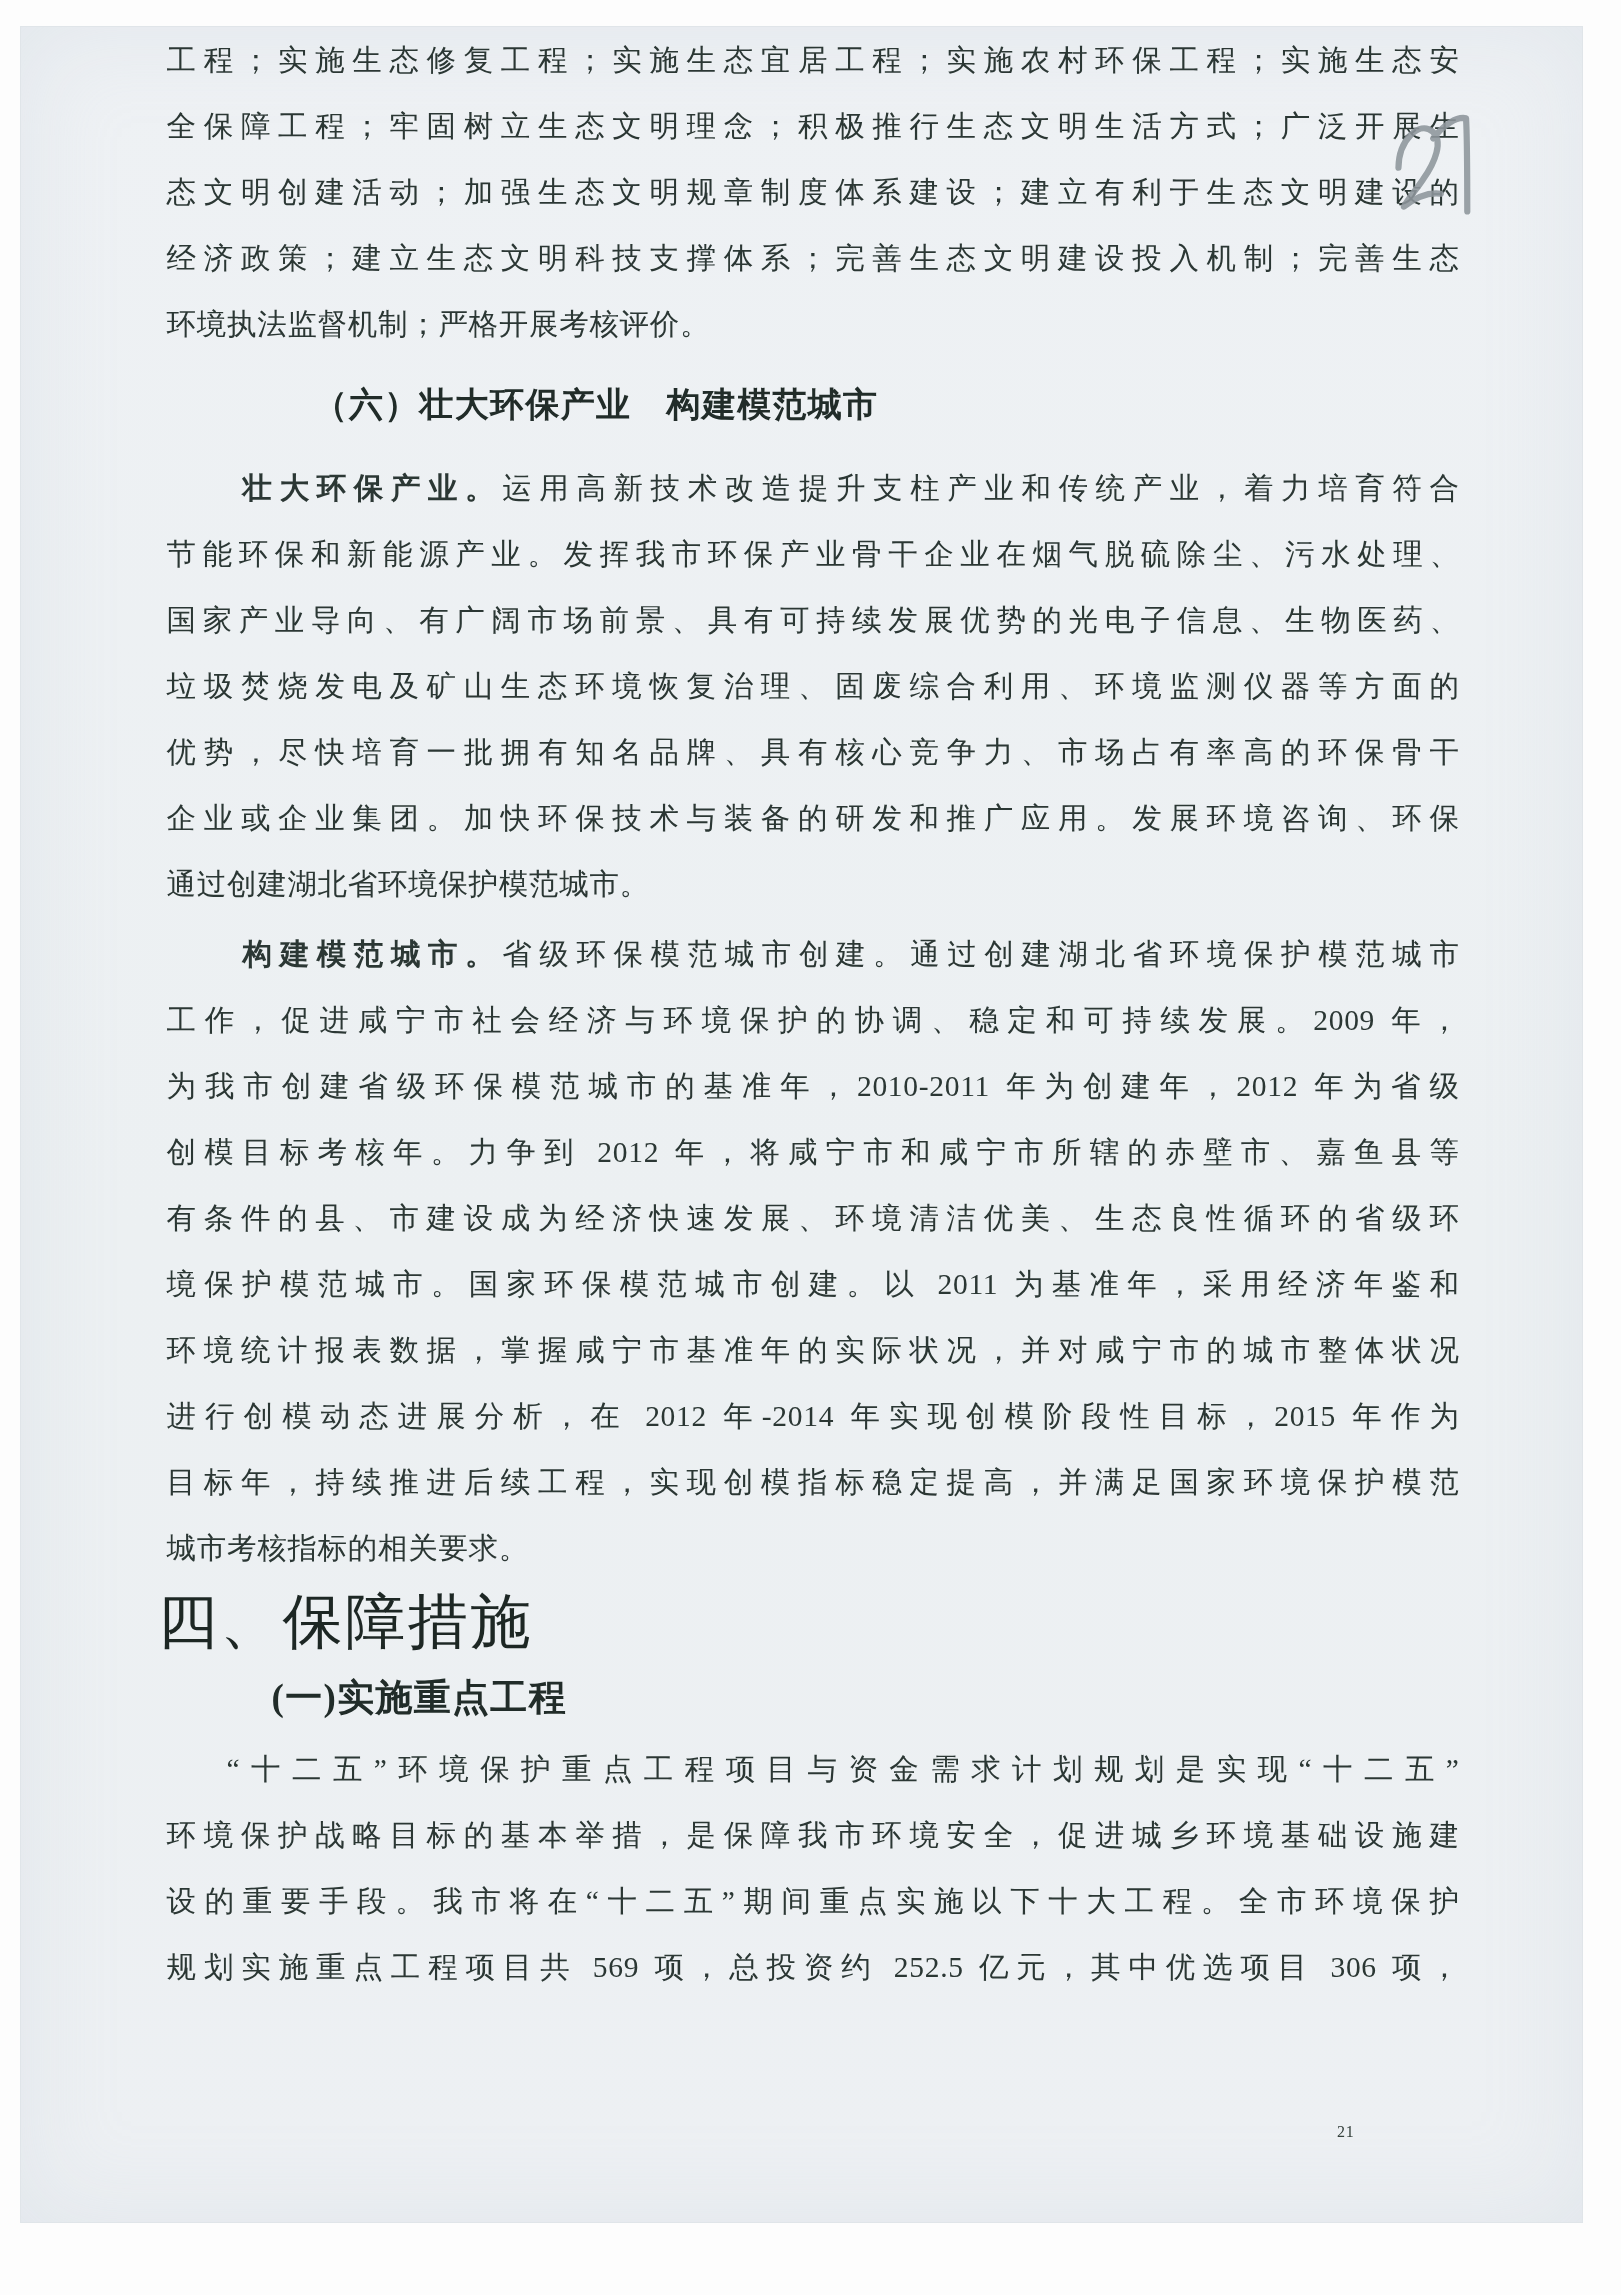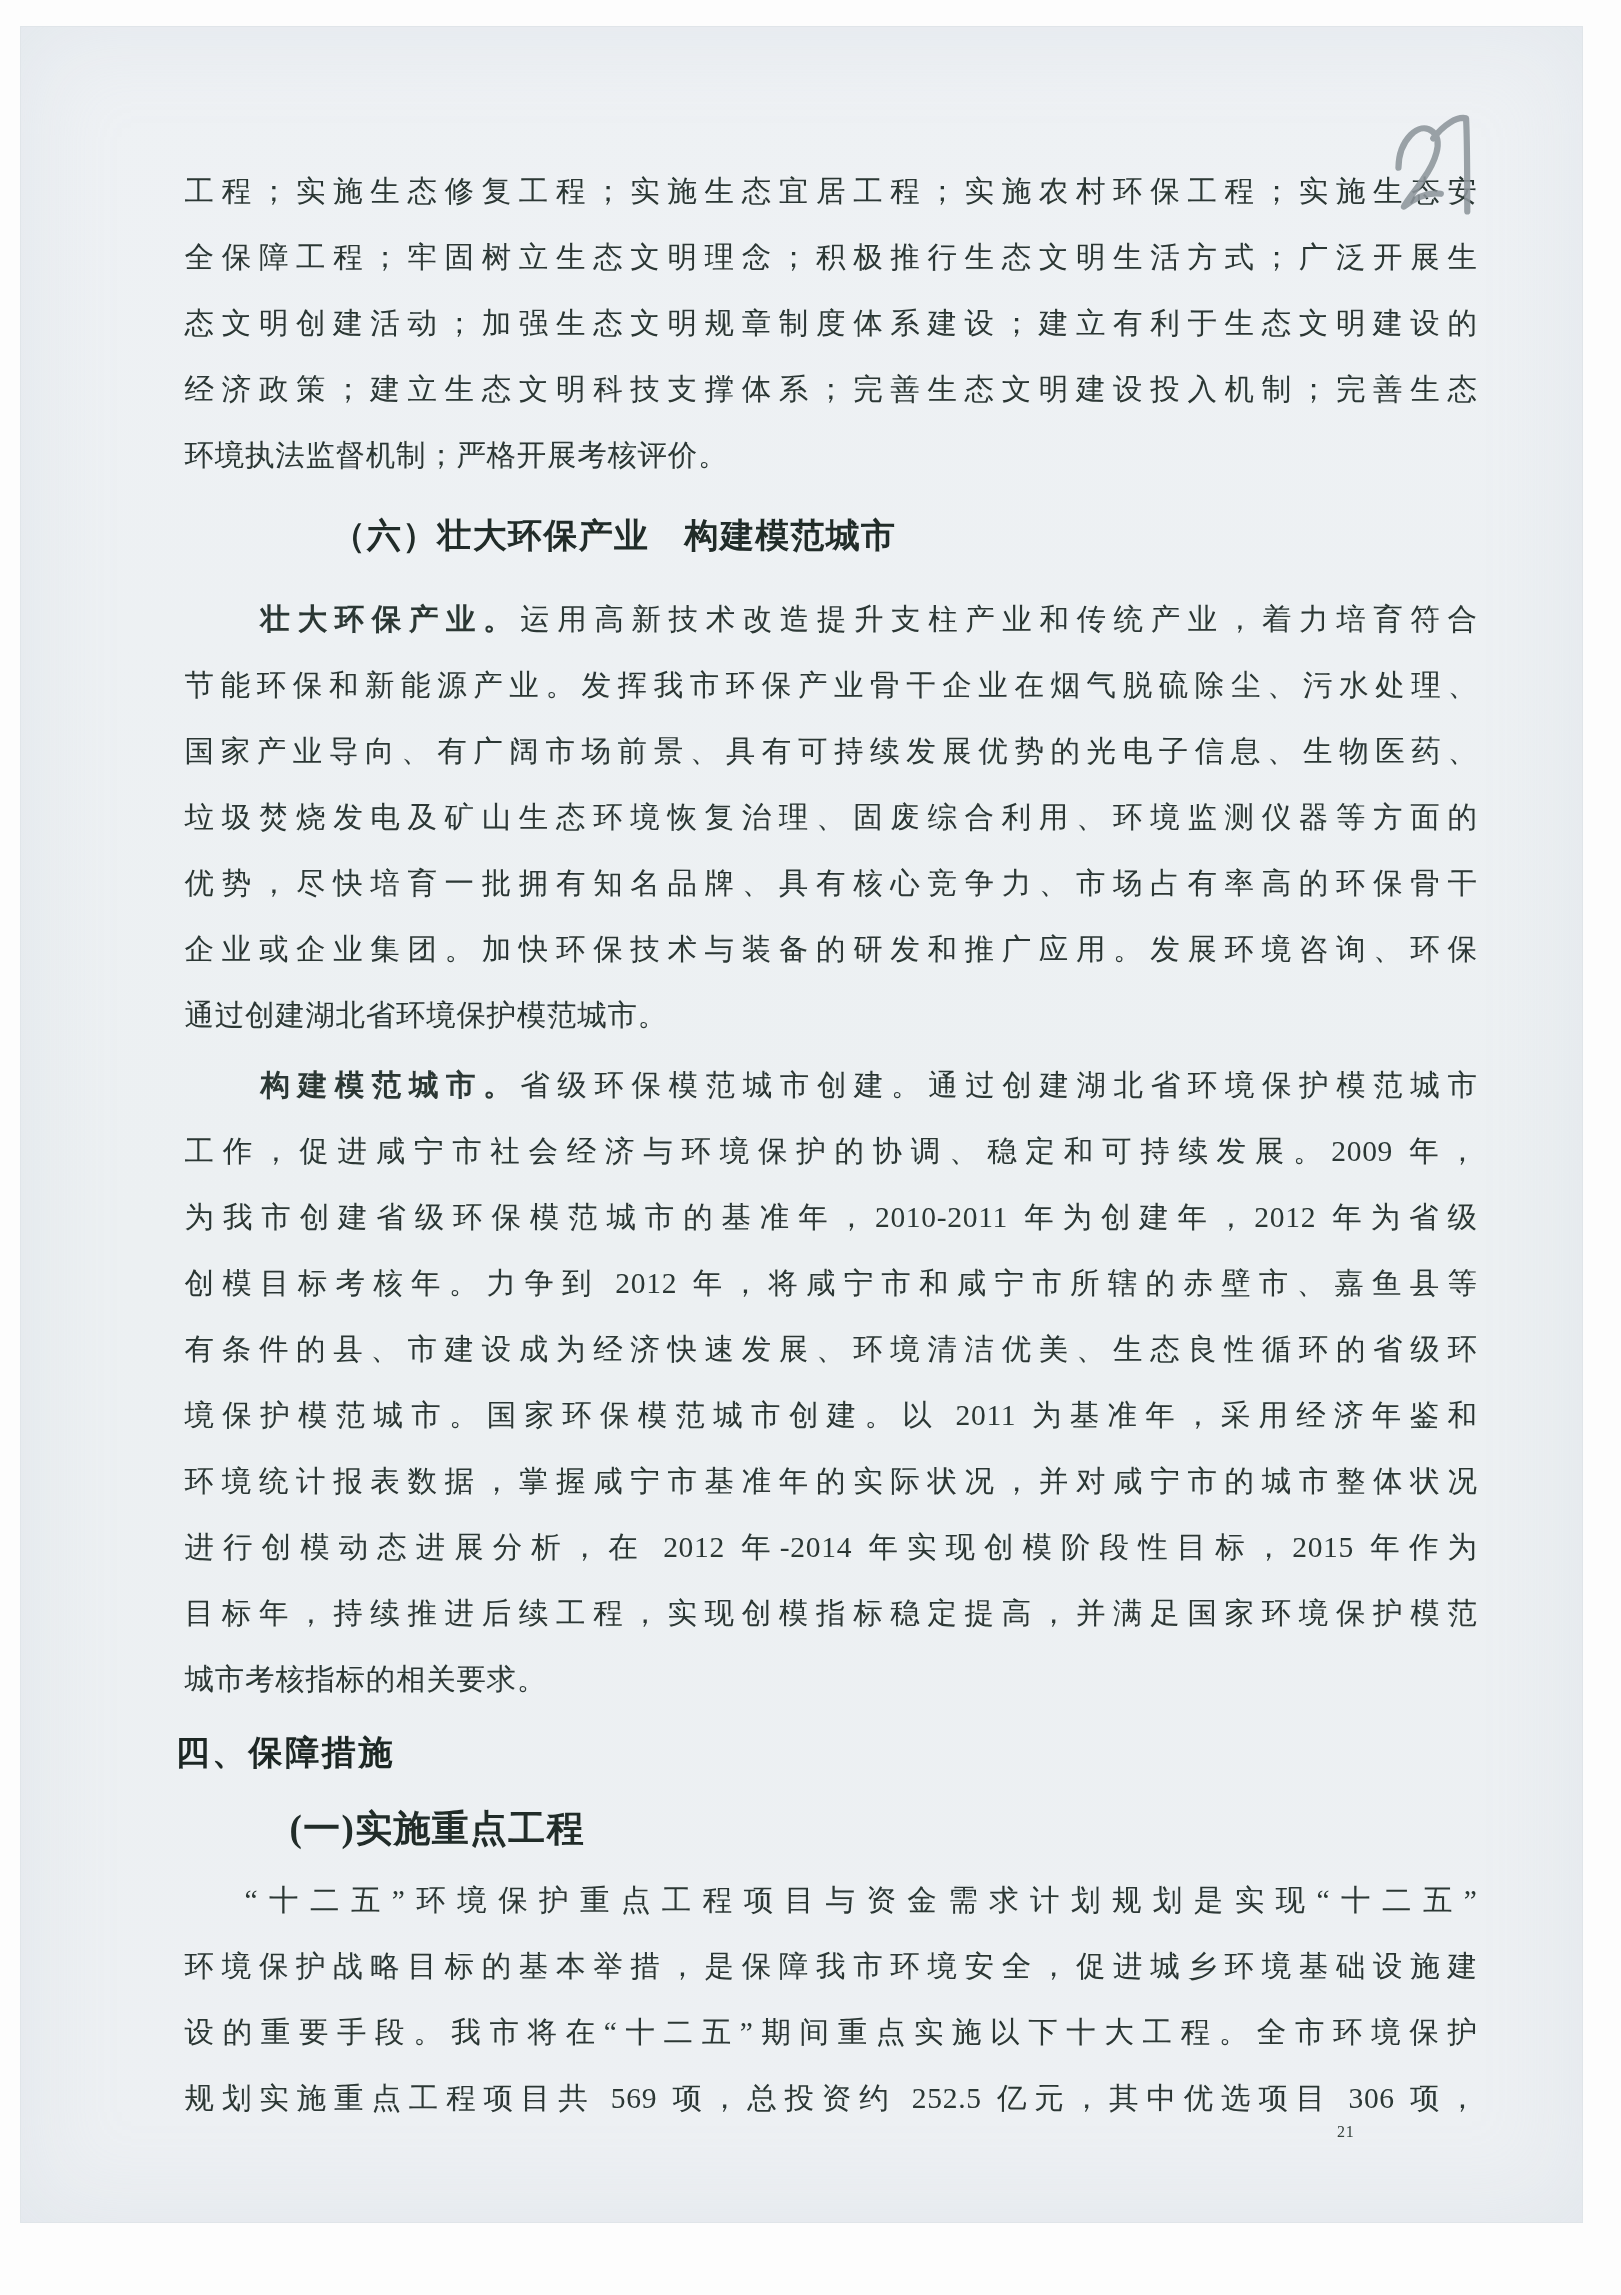--- a/index.html
+++ b/index.html
@@ -13,23 +13,22 @@
   .page {
     position:absolute;
     left:19.6px; top:26px;
     width:1561px; height:2195px;
     background:linear-gradient(180deg,#eef1f4 0%,#ecf0f2 55%,#edf0f3 100%);
     border:0.7px solid #e0e5e9;
     box-shadow: inset 0 0 92px rgba(190,202,214,0.25);
   }
   .content {
     position:absolute;
-    left:164px; top:0;
+    left:146px; top:0;
     width:1293px;
-    padding-top:131px;
     color:#2b3734;
   }
   .line {
     font-size:29.5px;
     line-height:66px;
     height:66px;
     letter-spacing:0.7px;
     text-align:justify;
     text-align-last:justify;
     text-justify:inter-character;
@@ -41,21 +40,21 @@
   .lead { font-weight:bold;margin-left:16px; }
   .h-six {
     font-size:34px; font-weight:bold;
     line-height:63px; height:63px;
     text-indent:147px;
     margin-top:15.7px;
     color:#212c29;
     letter-spacing:1.3px;
   }
   .h-four {
-    font-size:34px; font-weight:bold;
+    font-size:60px; font-weight:normal;
     line-height:76px; height:76px;
     margin-top:2.6px; margin-left:-9.2px;
     color:#1d2724;
     letter-spacing:2.6px;
   }
   .h-sub {
     font-size:37px; font-weight:bold;
     line-height:63px; height:63px;
     text-indent:105px;
     margin-top:6.5px;

